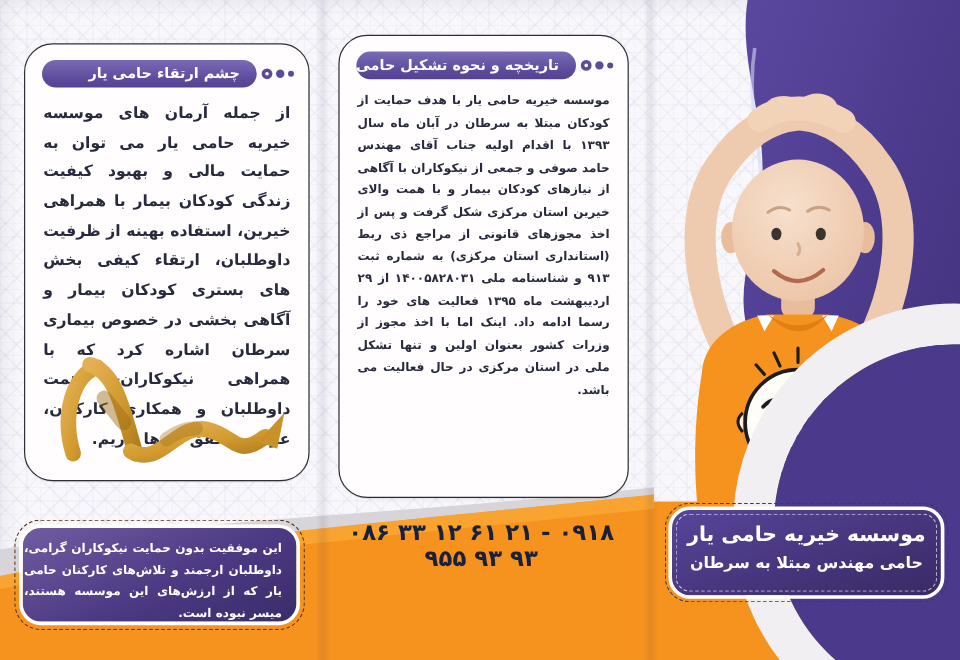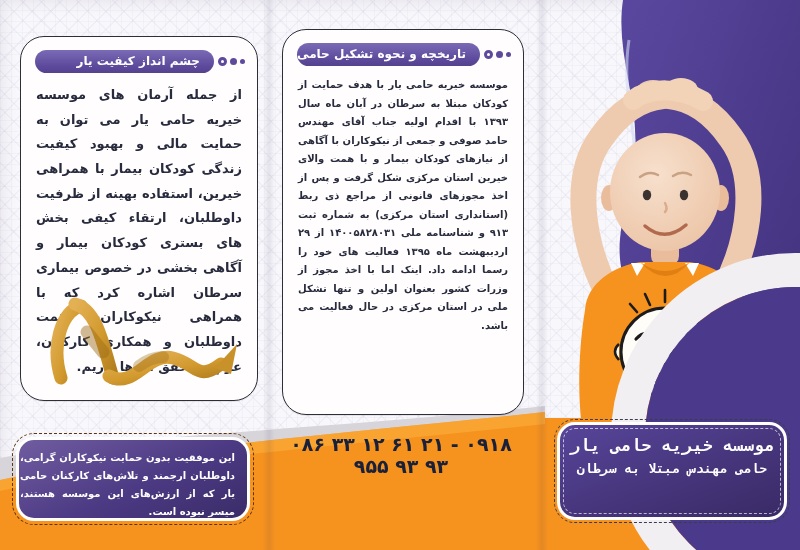--- a/index.html
+++ b/index.html
@@ -68,25 +68,25 @@
     font-size:19px; letter-spacing:1.5px; margin-bottom:7px;
   }
   .contact .addr {
     direction:rtl; text-align:justify; text-align-last:center;
     font-weight:bold; font-size:13px; line-height:1.85;
   }
 
   
   .cover-art { position:absolute; left:545px; top:0; }
   .brand-plate {
-    position:absolute; left:557px; top:422px; width:230px; height:98px;
+    position:absolute; left:557px; top:422px; width:230px; height:77px;
     background:linear-gradient(160deg,#57459a 0%,#453479 60%,#392a66 100%);
     border:3px solid #fff; border-radius:18px;
     outline:1.8px dashed #3c3c4a; outline-offset:2px;
-    color:#fff; text-align:center; padding-top:9px;font-family:Liberation Mono, monospace;
+    color:#fff; text-align:center; padding-top:9px;
   }
   .brand-plate::before {
     content:""; position:absolute; inset:3px; border-radius:12px;
     border:1.5px dashed rgba(255,255,255,.65); pointer-events:none;
   }
   .brand-title    { font-size:17px;   font-weight:bold; direction:rtl; line-height:1.5; }
   .brand-subtitle { font-size:13.2px; font-weight:bold; direction:rtl; line-height:1.5; }
 
   
   .fold { position:absolute; top:0; width:12px; height:550px;
@@ -159,21 +159,21 @@
         <ellipse cx="0" cy="27" rx="10" ry="6.5" fill="#e8542f" stroke="#1c1c1c" stroke-width="2"></ellipse>
       </g>
     </g>
 
     <circle cx="250" cy="437" r="167" fill="none" stroke="#f2eff3" stroke-width="34"></circle>
     <circle cx="250" cy="437" r="150" fill="#4b3a8c"></circle>
   </svg>
 
   <div class="card card-vision">
     <div class="pill-row">
-      <div class="pill">چشم انداز کیفیت یار</div>
+      <div class="pill">چشم ارتقاء حامی یار</div>
       <div class="dots">
           <i class="ring"></i>
           <i class="d2"></i>
           <i class="d3"></i>
         </div>
     </div>
     <div class="body-text">از جمله آرمان های موسسه خیریه حامی یار می توان به حمایت مالی و بهبود کیفیت زندگی کودکان بیمار با همراهی خیرین، استفاده بهینه از ظرفیت داوطلبان، ارتقاء کیفی بخش های بستری کودکان بیمار و آگاهی بخشی در خصوص بیماری سرطان اشاره کرد که با همراهی نیکوکاران، همت داوطلبان و همکاری کارکنان، عزم بر تحقق آن ها داریم.</div>
     <div class="ribbon-wrap">
       <svg width="200" height="92" viewBox="0 0 200 92">
         <defs>

